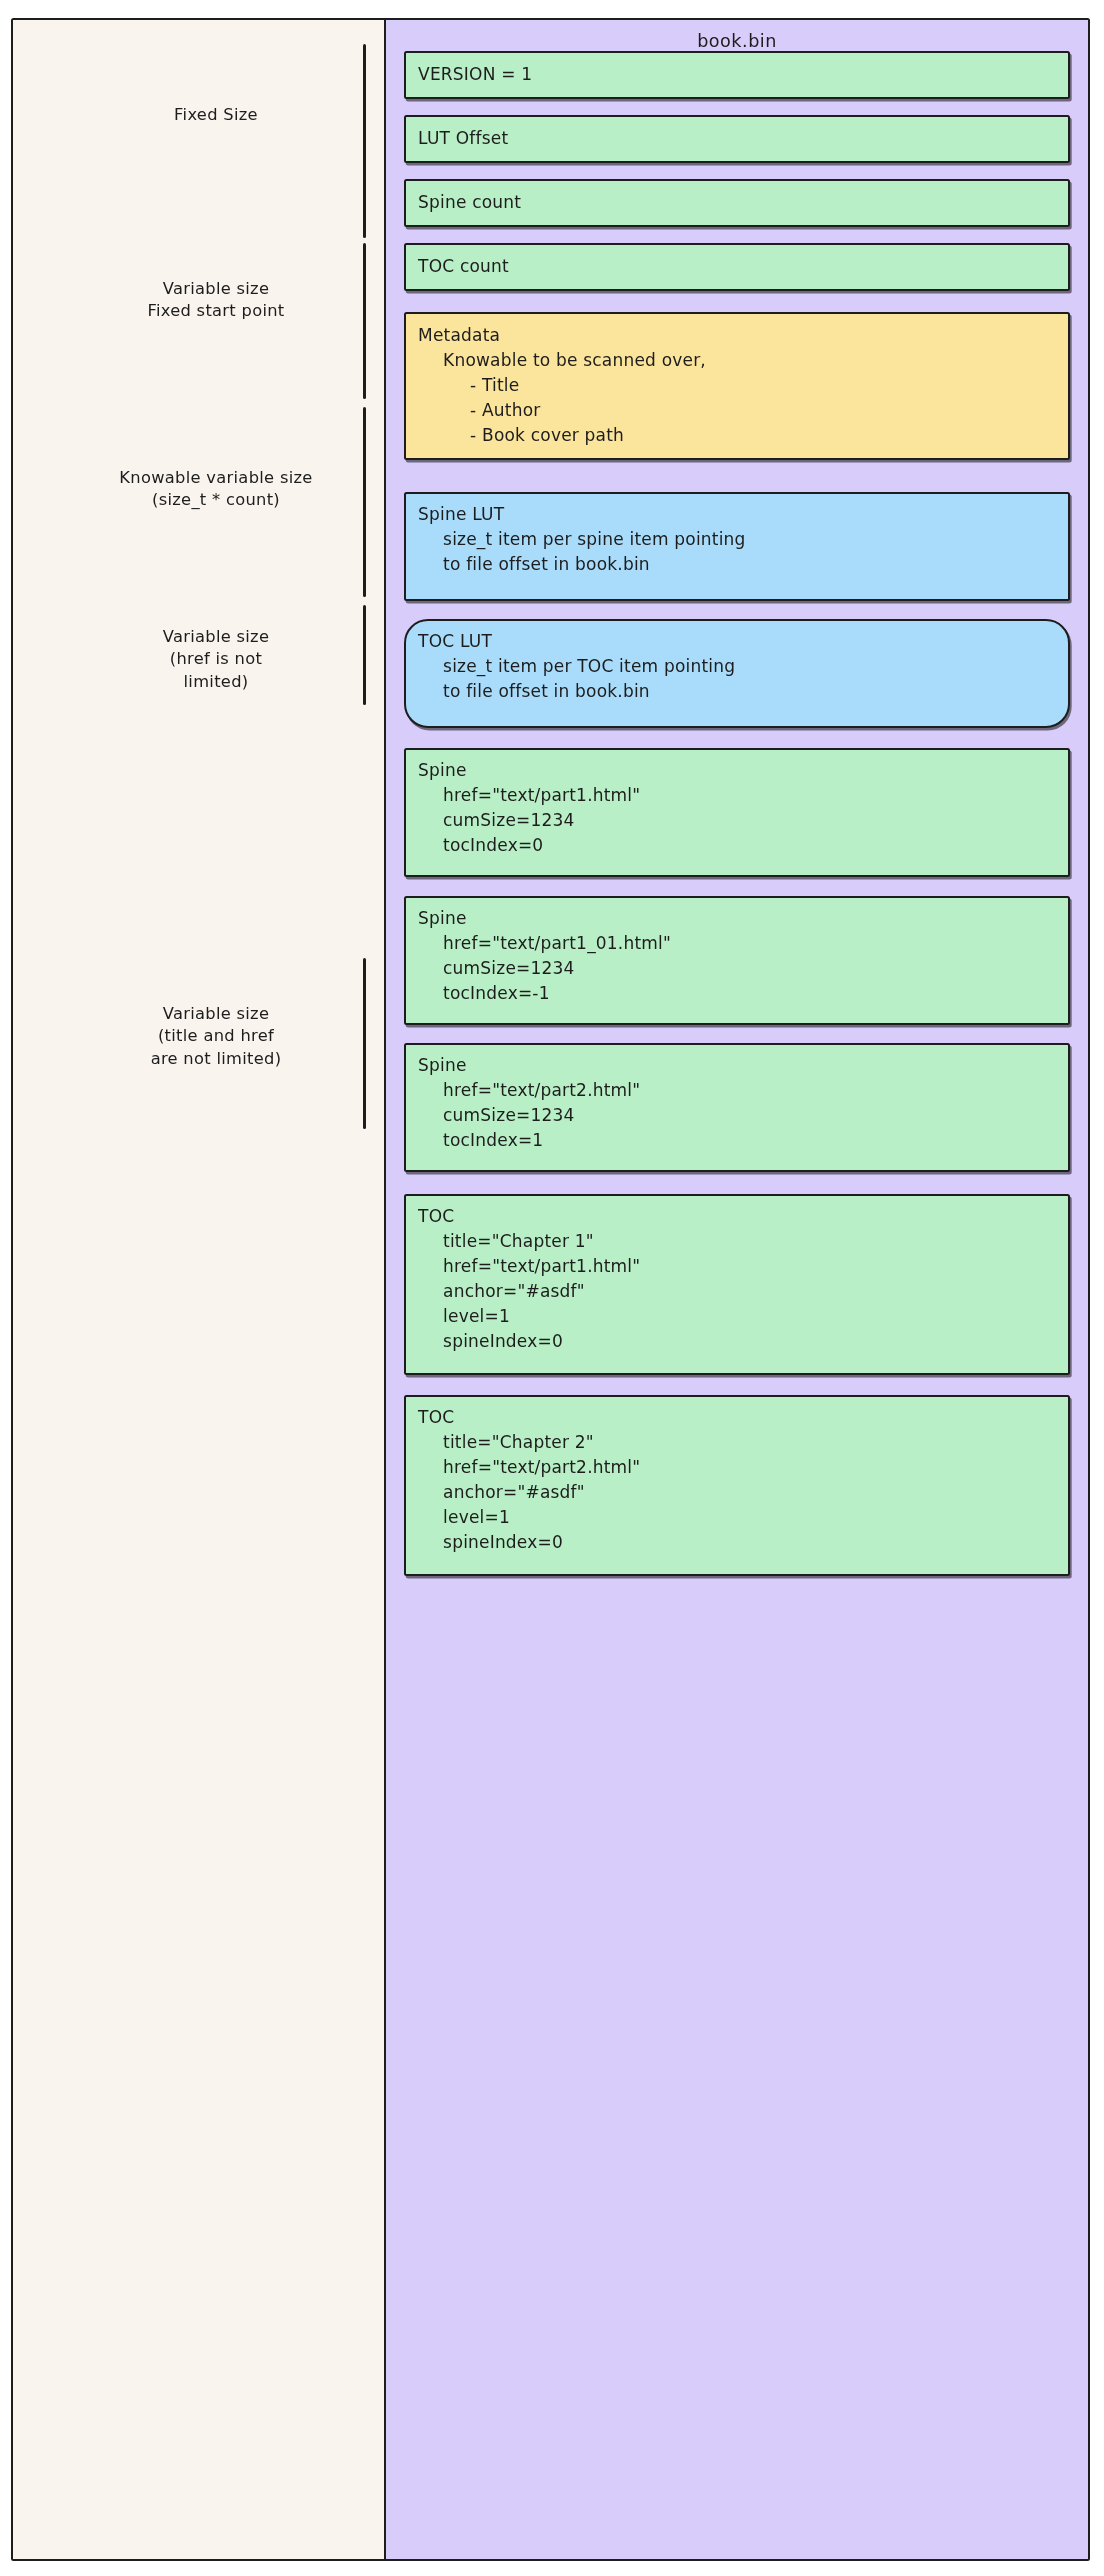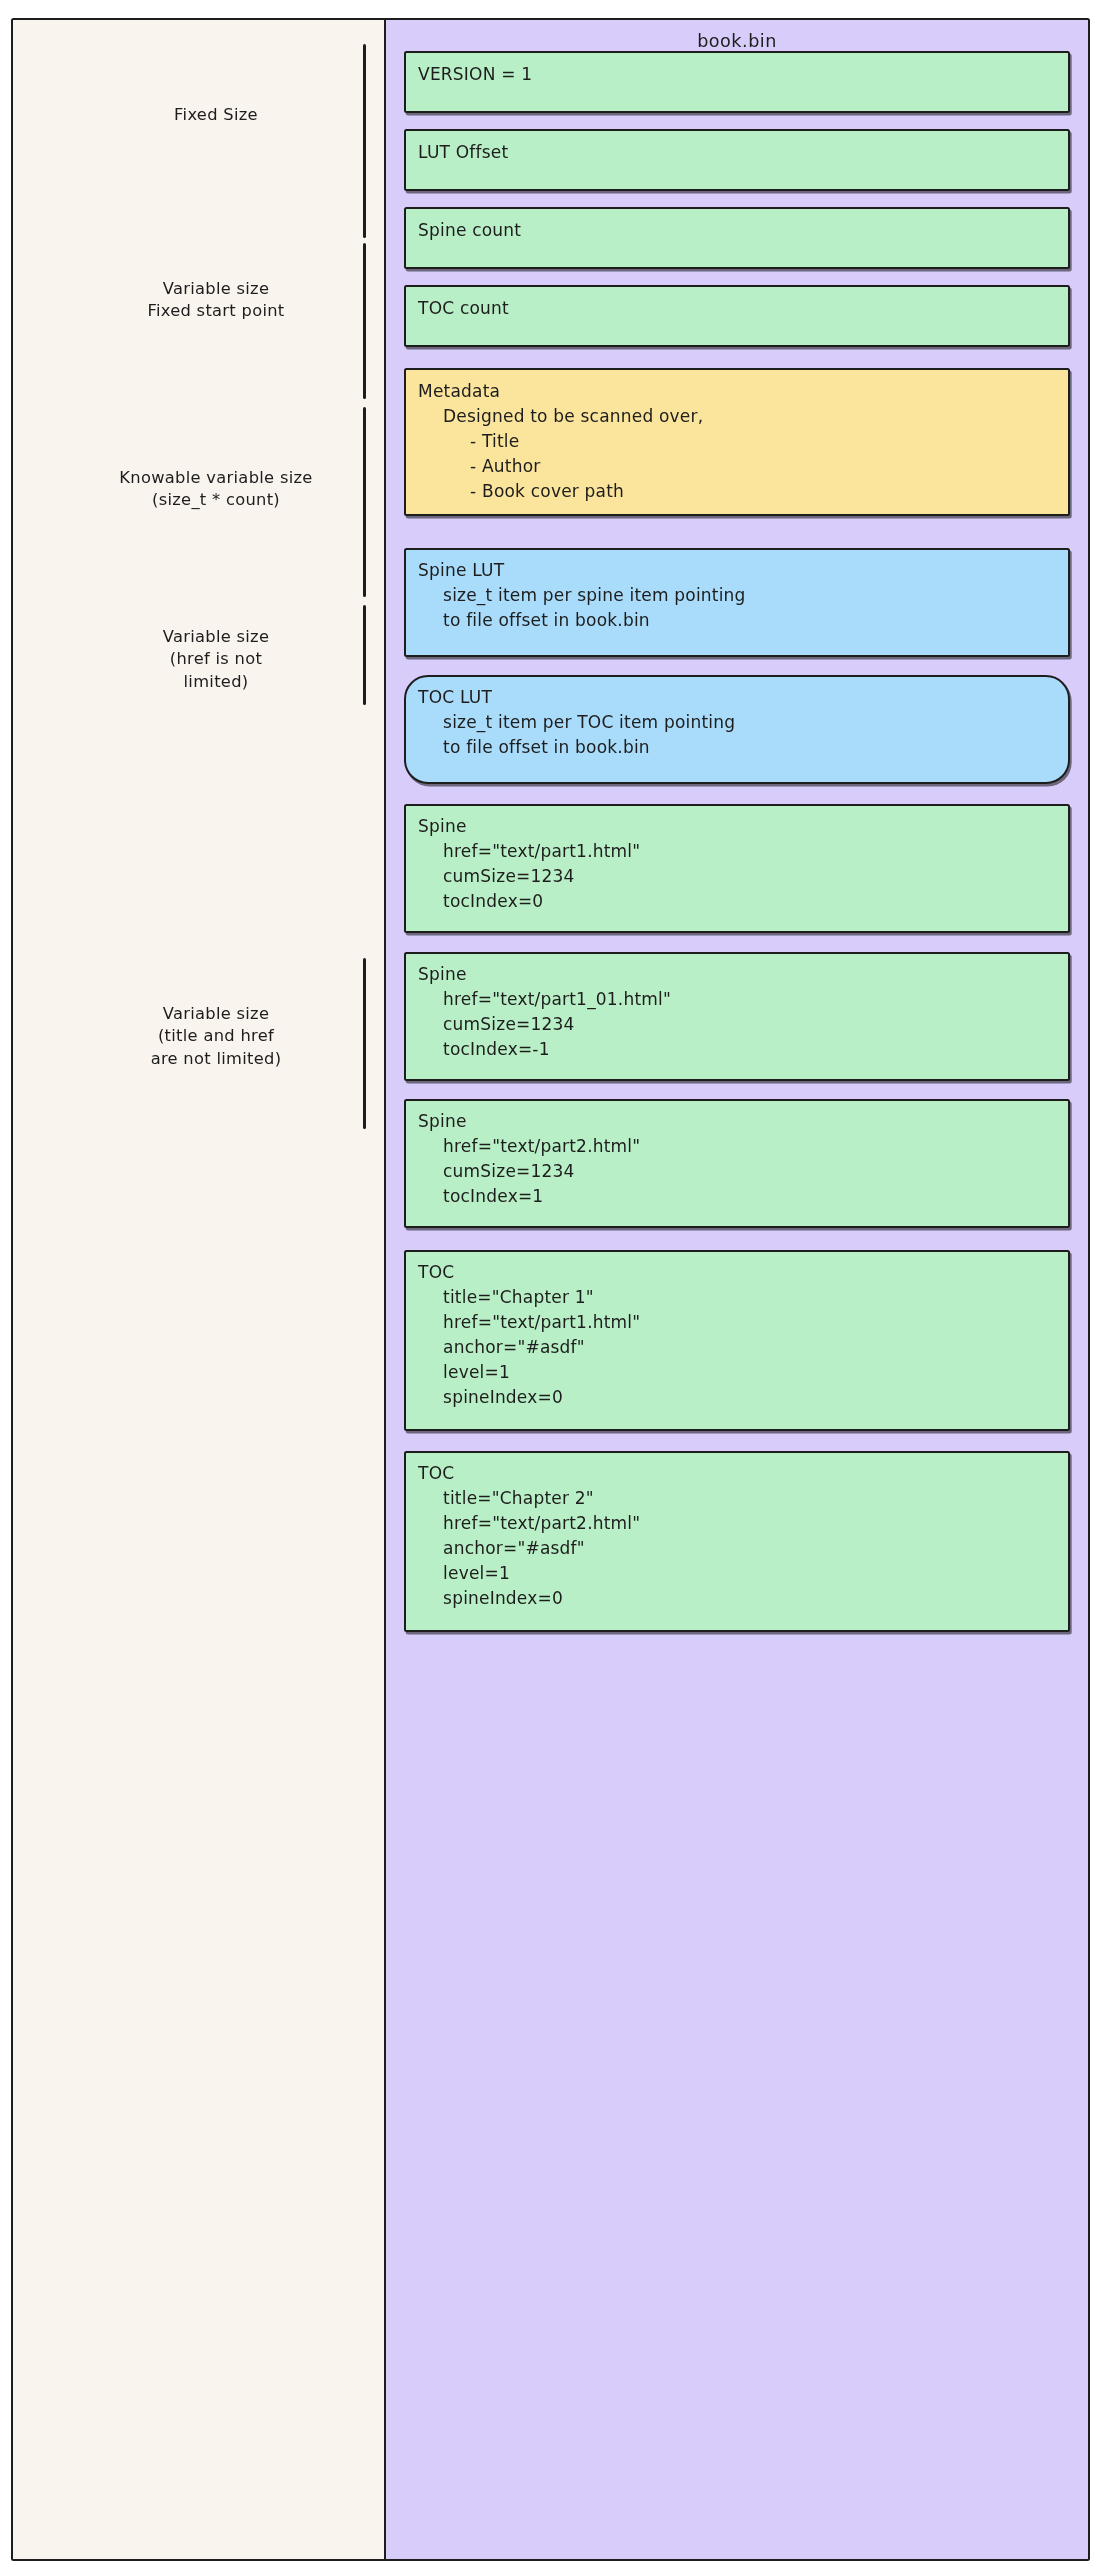--- a/index.html
+++ b/index.html
@@ -104,21 +104,21 @@
   .box.green  { background: #b9efc6; }
   .box.yellow { background: #fbe49b; }
   .box.blue   { background: #a9dcfb; }
 
   .box .title { display: block; }
   .box .sub   { display: block; padding-left: 25px; }
   .box .sub2  { display: block; padding-left: 52px; }
 
   
   .box.oneline {
-    height: 62px;
+    height: 48px;
     padding-top: 9.2px;
     margin-bottom: 16px;
   }
 
   .spacer-sm { height: 5px; }
 </style>
 </head>
 <body>
 
 <div id="canvas">
@@ -173,21 +173,21 @@
         <span class="title">Spine count</span>
       </div>
       <div class="box green oneline">
         <span class="title">TOC count</span>
       </div>
 
       <div class="spacer-sm"></div>
 
       <div class="box yellow" style="margin-bottom:32px;">
         <span class="title">Metadata</span>
-        <span class="sub">Designed to be scanned over,</span>
+        <span class="sub">Knowable to be scanned over,</span>
         <span class="sub2">- Title</span>
         <span class="sub2">- Author</span>
         <span class="sub2">- Book cover path</span>
       </div>
 
       <div class="box blue" style="padding-bottom:22px; margin-bottom:17.6px;">
         <span class="title">Spine LUT</span>
         <span class="sub">size_t item per spine item pointing</span>
         <span class="sub">to file offset in book.bin</span>
       </div>

